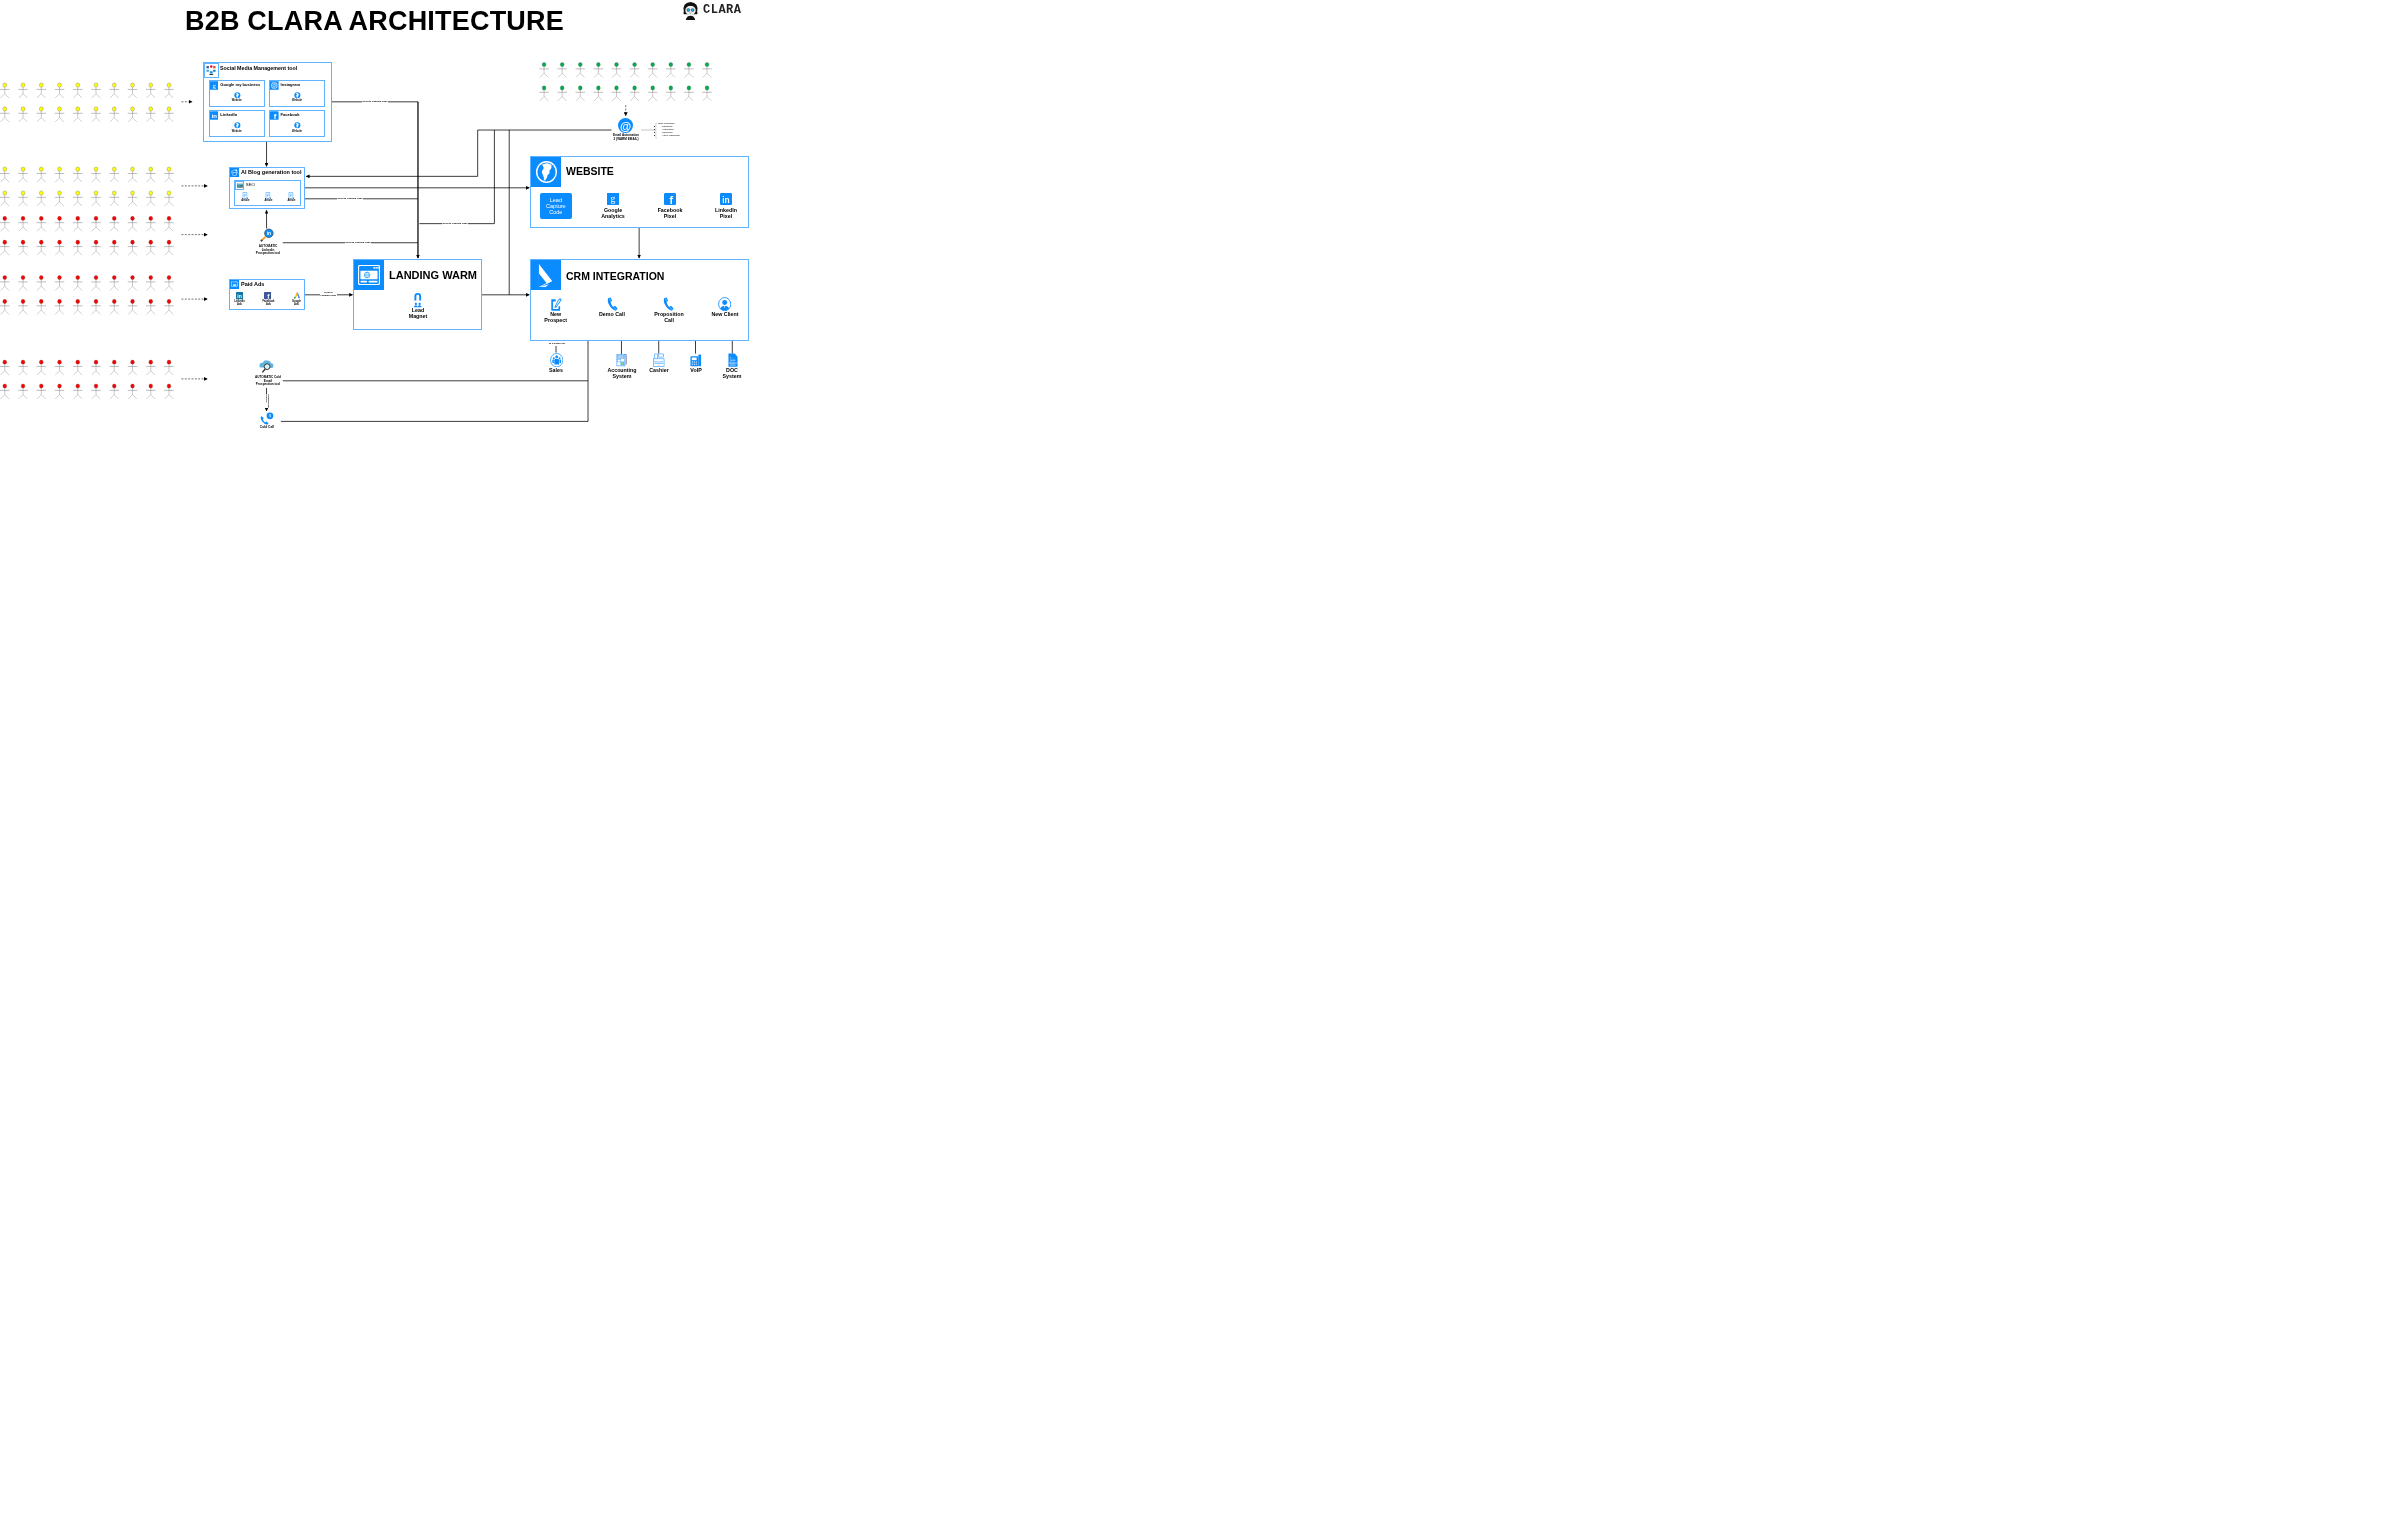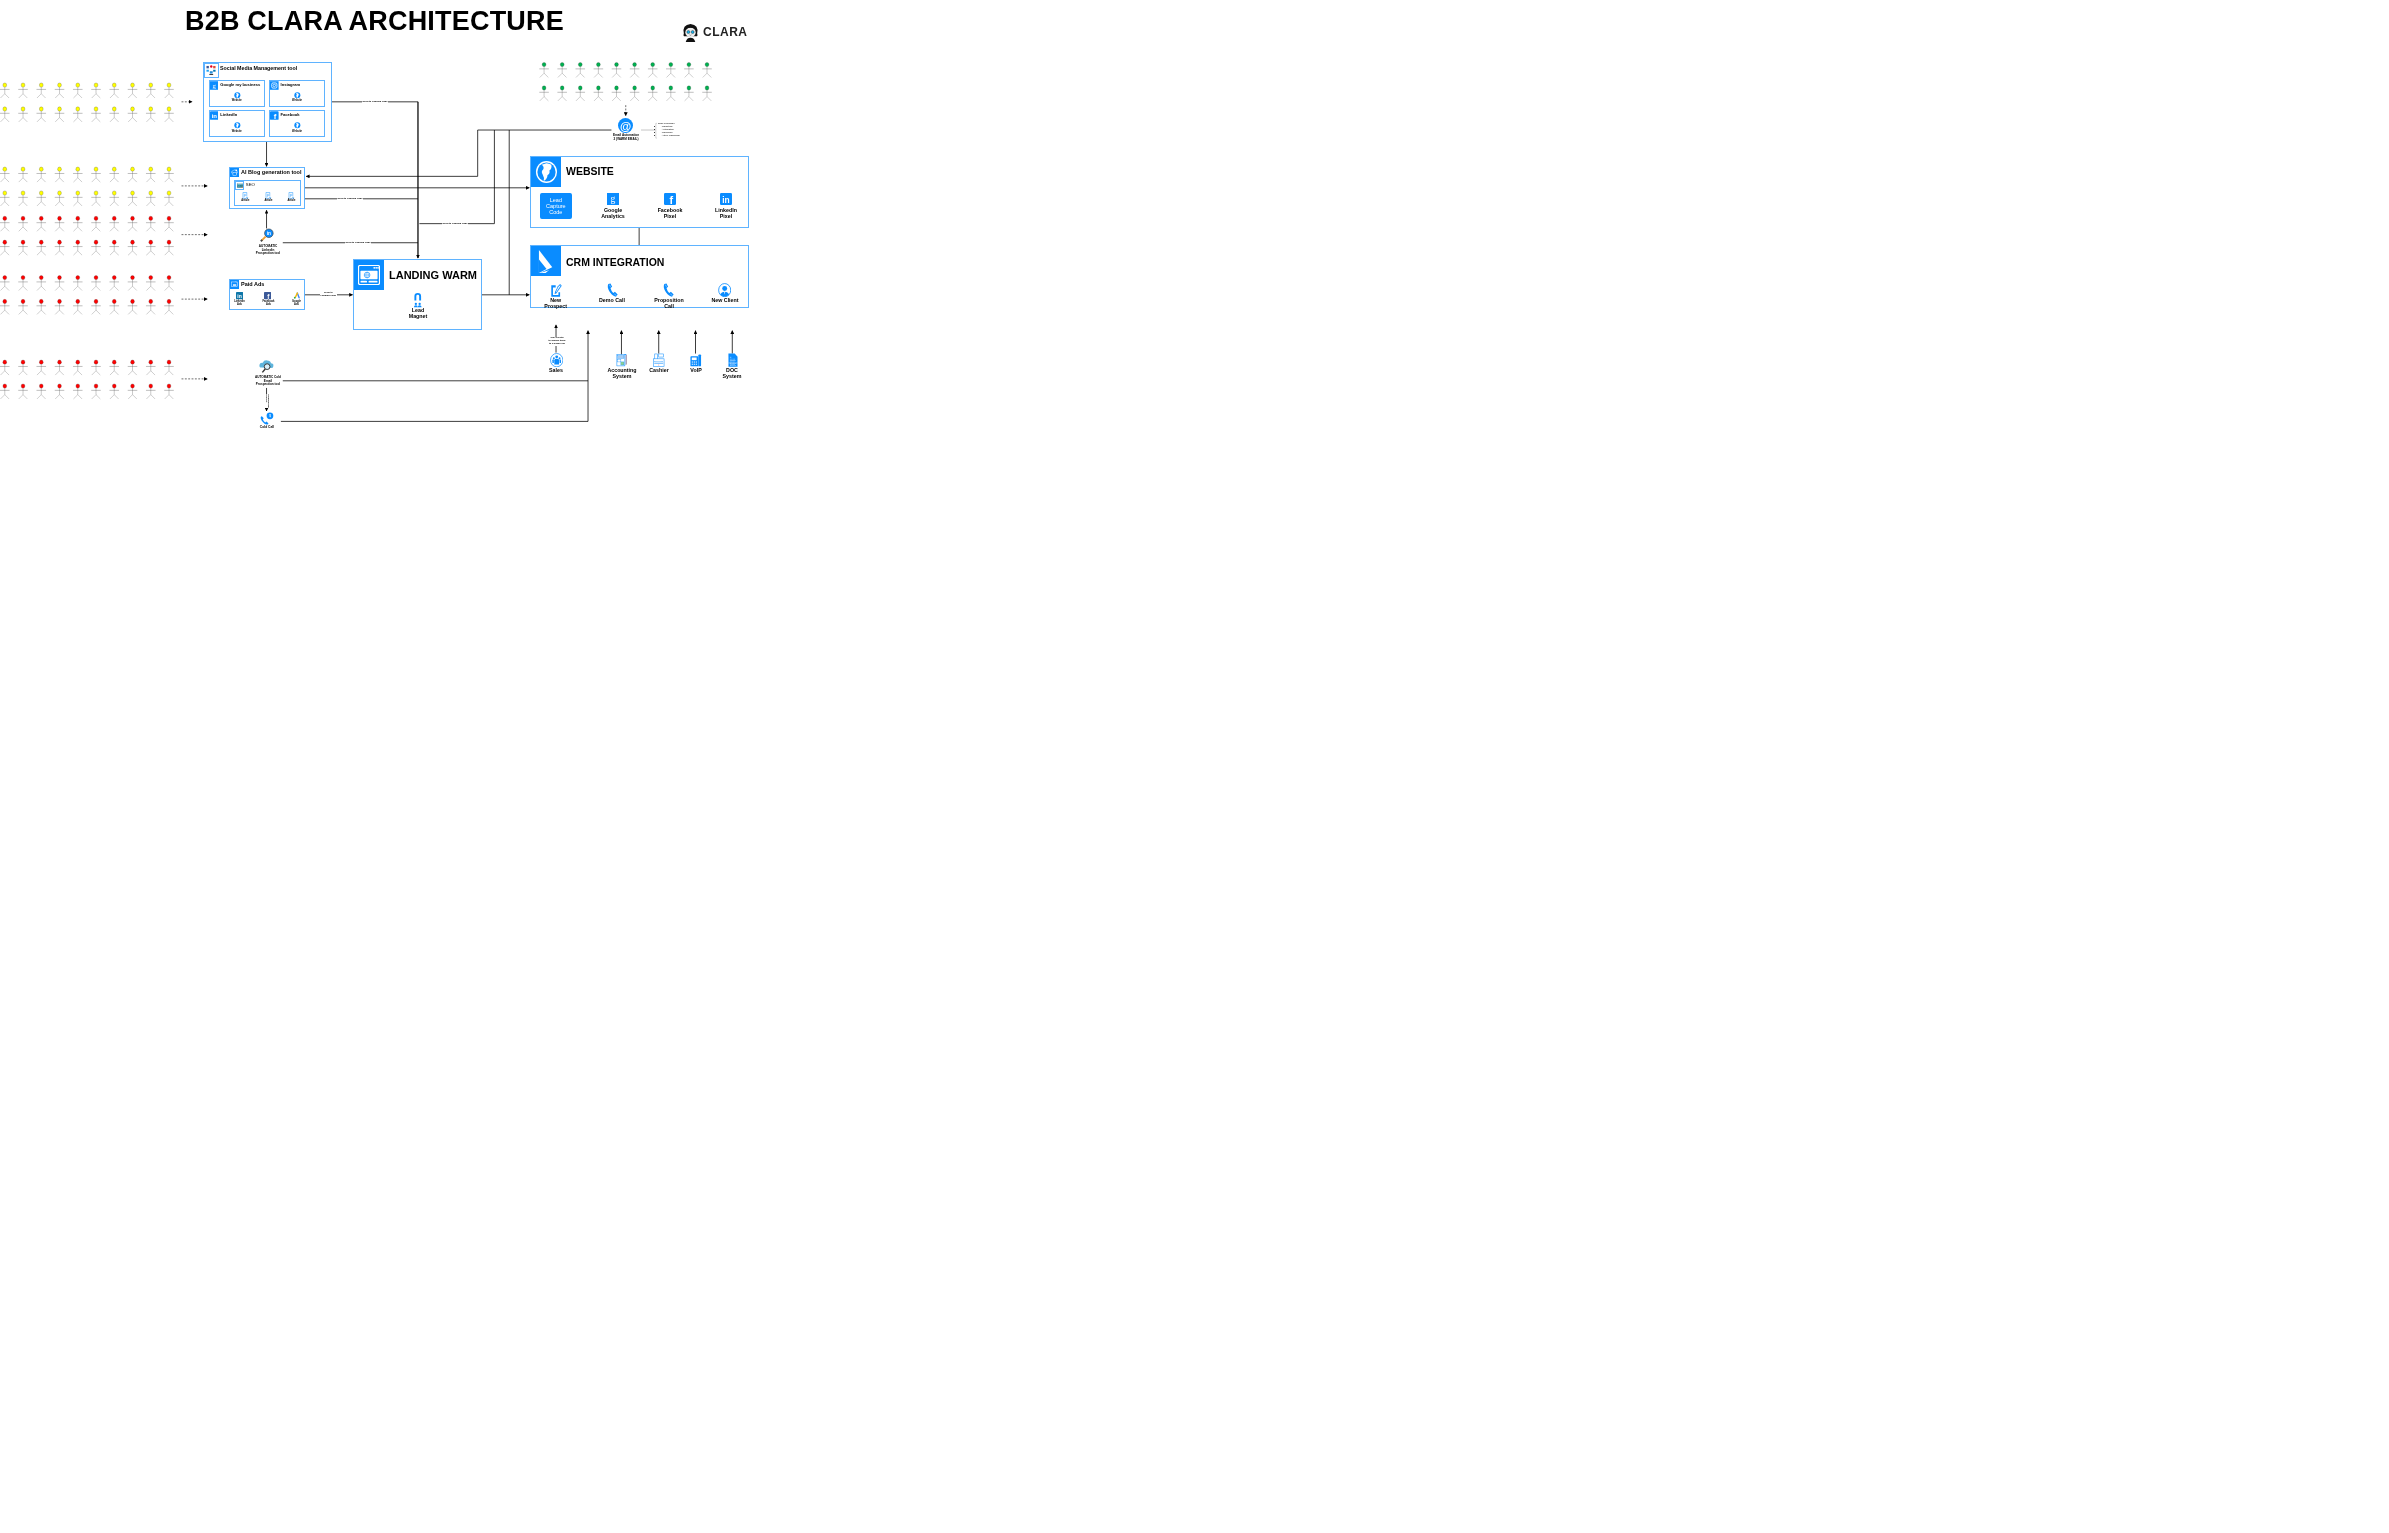--- a/index.html
+++ b/index.html
@@ -1,20 +1,20 @@
 <!DOCTYPE html>
 <html style="font-size:7.6px"><head>
 <meta charset="utf-8">
 <style>
   html, body { margin: 0; padding: 0; background: #ffffff; }
   body { width: 749px; height: 432px; position: relative; overflow: hidden;
          font-family: "Liberation Sans", sans-serif; color: #000; }
   .abs { position: absolute; }
   #title { left: 0; width: 749px; top: 5.7px; text-align: center; font-size: 27px; font-weight: bold; letter-spacing: 0.2px; }
-  #brand { left: 681px; top: 22px; width: 67px; height: 21px; }
+  #brand { left: 681px; top: 0; width: 67px; height: 21px; font-family: Liberation Mono, monospace; }
   #brand .brand-name { position: absolute; left: 22px; top: 2.9px; font-size: 12px; font-weight: bold; color: #222; letter-spacing: 0.5px; }
   .box { position: absolute; background: #fff; border: 1.2px solid #5fb3ff; box-sizing: border-box; }
   .tile-icon { position: absolute; left: 0; top: 0; background: #0a8cff; display: flex; align-items: center; justify-content: center; }
   .box-title { position: absolute; font-weight: bold; white-space: nowrap; }
   .sub { position: absolute; background: #fff; border: 1px solid #5fb3ff; box-sizing: border-box; }
   .small-label { font-size: 2.9px; font-weight: bold; text-align: center; }
   .cap { position: absolute; font-weight: bold; text-align: center; line-height: 1.15; }
   .edge-label { position: absolute; font-size: 2.4px; font-weight: bold; background: #fff; white-space: nowrap; padding: 0 0.5px; }
   .lead-btn { position: absolute; background: #0a8cff; color: #fff; border-radius: 1.9px; text-align: center; font-size: 5.5px; line-height: 1.15; display: flex; align-items: center; justify-content: center; }
   svg.wires { position: absolute; left: 0; top: 0; }
@@ -1225,21 +1225,21 @@
 Pixel</div>
       <div style="position: absolute; left: 189px; top: 36px; width: 12px; height: 12px;"><svg width="100%" height="100%" viewBox="0 0 20 20">
           <rect width="20" height="20" rx="2" fill="#0a8cff"></rect>
           <text x="10" y="16" fill="#fff" font-size="14" font-weight="bold" text-anchor="middle" font-family="Liberation Sans, sans-serif">in</text>
         </svg></div>
       <div class="cap" style="position: absolute; left: 176px; width: 38px; top: 50px; font-size: 5.3px; white-space: pre-line;">LinkedIn
 Pixel</div>
     </div>
 </div>
 
-<div class="box" style="left:530px;top:245px;width:219px;height:63px">
+<div class="box" style="left:530px;top:259px;width:219px;height:82px">
   <div class="tile-icon" style="width:30px;height:30px">
     <svg width="16.2" height="25" viewBox="0 0 34 52">
         <polygon points="2,2 30,38 16,50 2,50" fill="#fff"></polygon>
         <polygon points="2,22 18,42 2,50" fill="#0a8cff"></polygon>
         <polygon points="30,38 32,42 4,50" fill="#0a8cff"></polygon>
       </svg>
   </div>
   <div class="box-title" style="left:35px;top:9.6px;font-size:10.5px">CRM INTEGRATION</div>
   <div id="crm-pipeline">
       <div style="position: absolute; left: 18px; top: 37px; width: 13.4px; height: 14.3px;"><svg width="100%" height="100%" viewBox="0 0 24 26">

